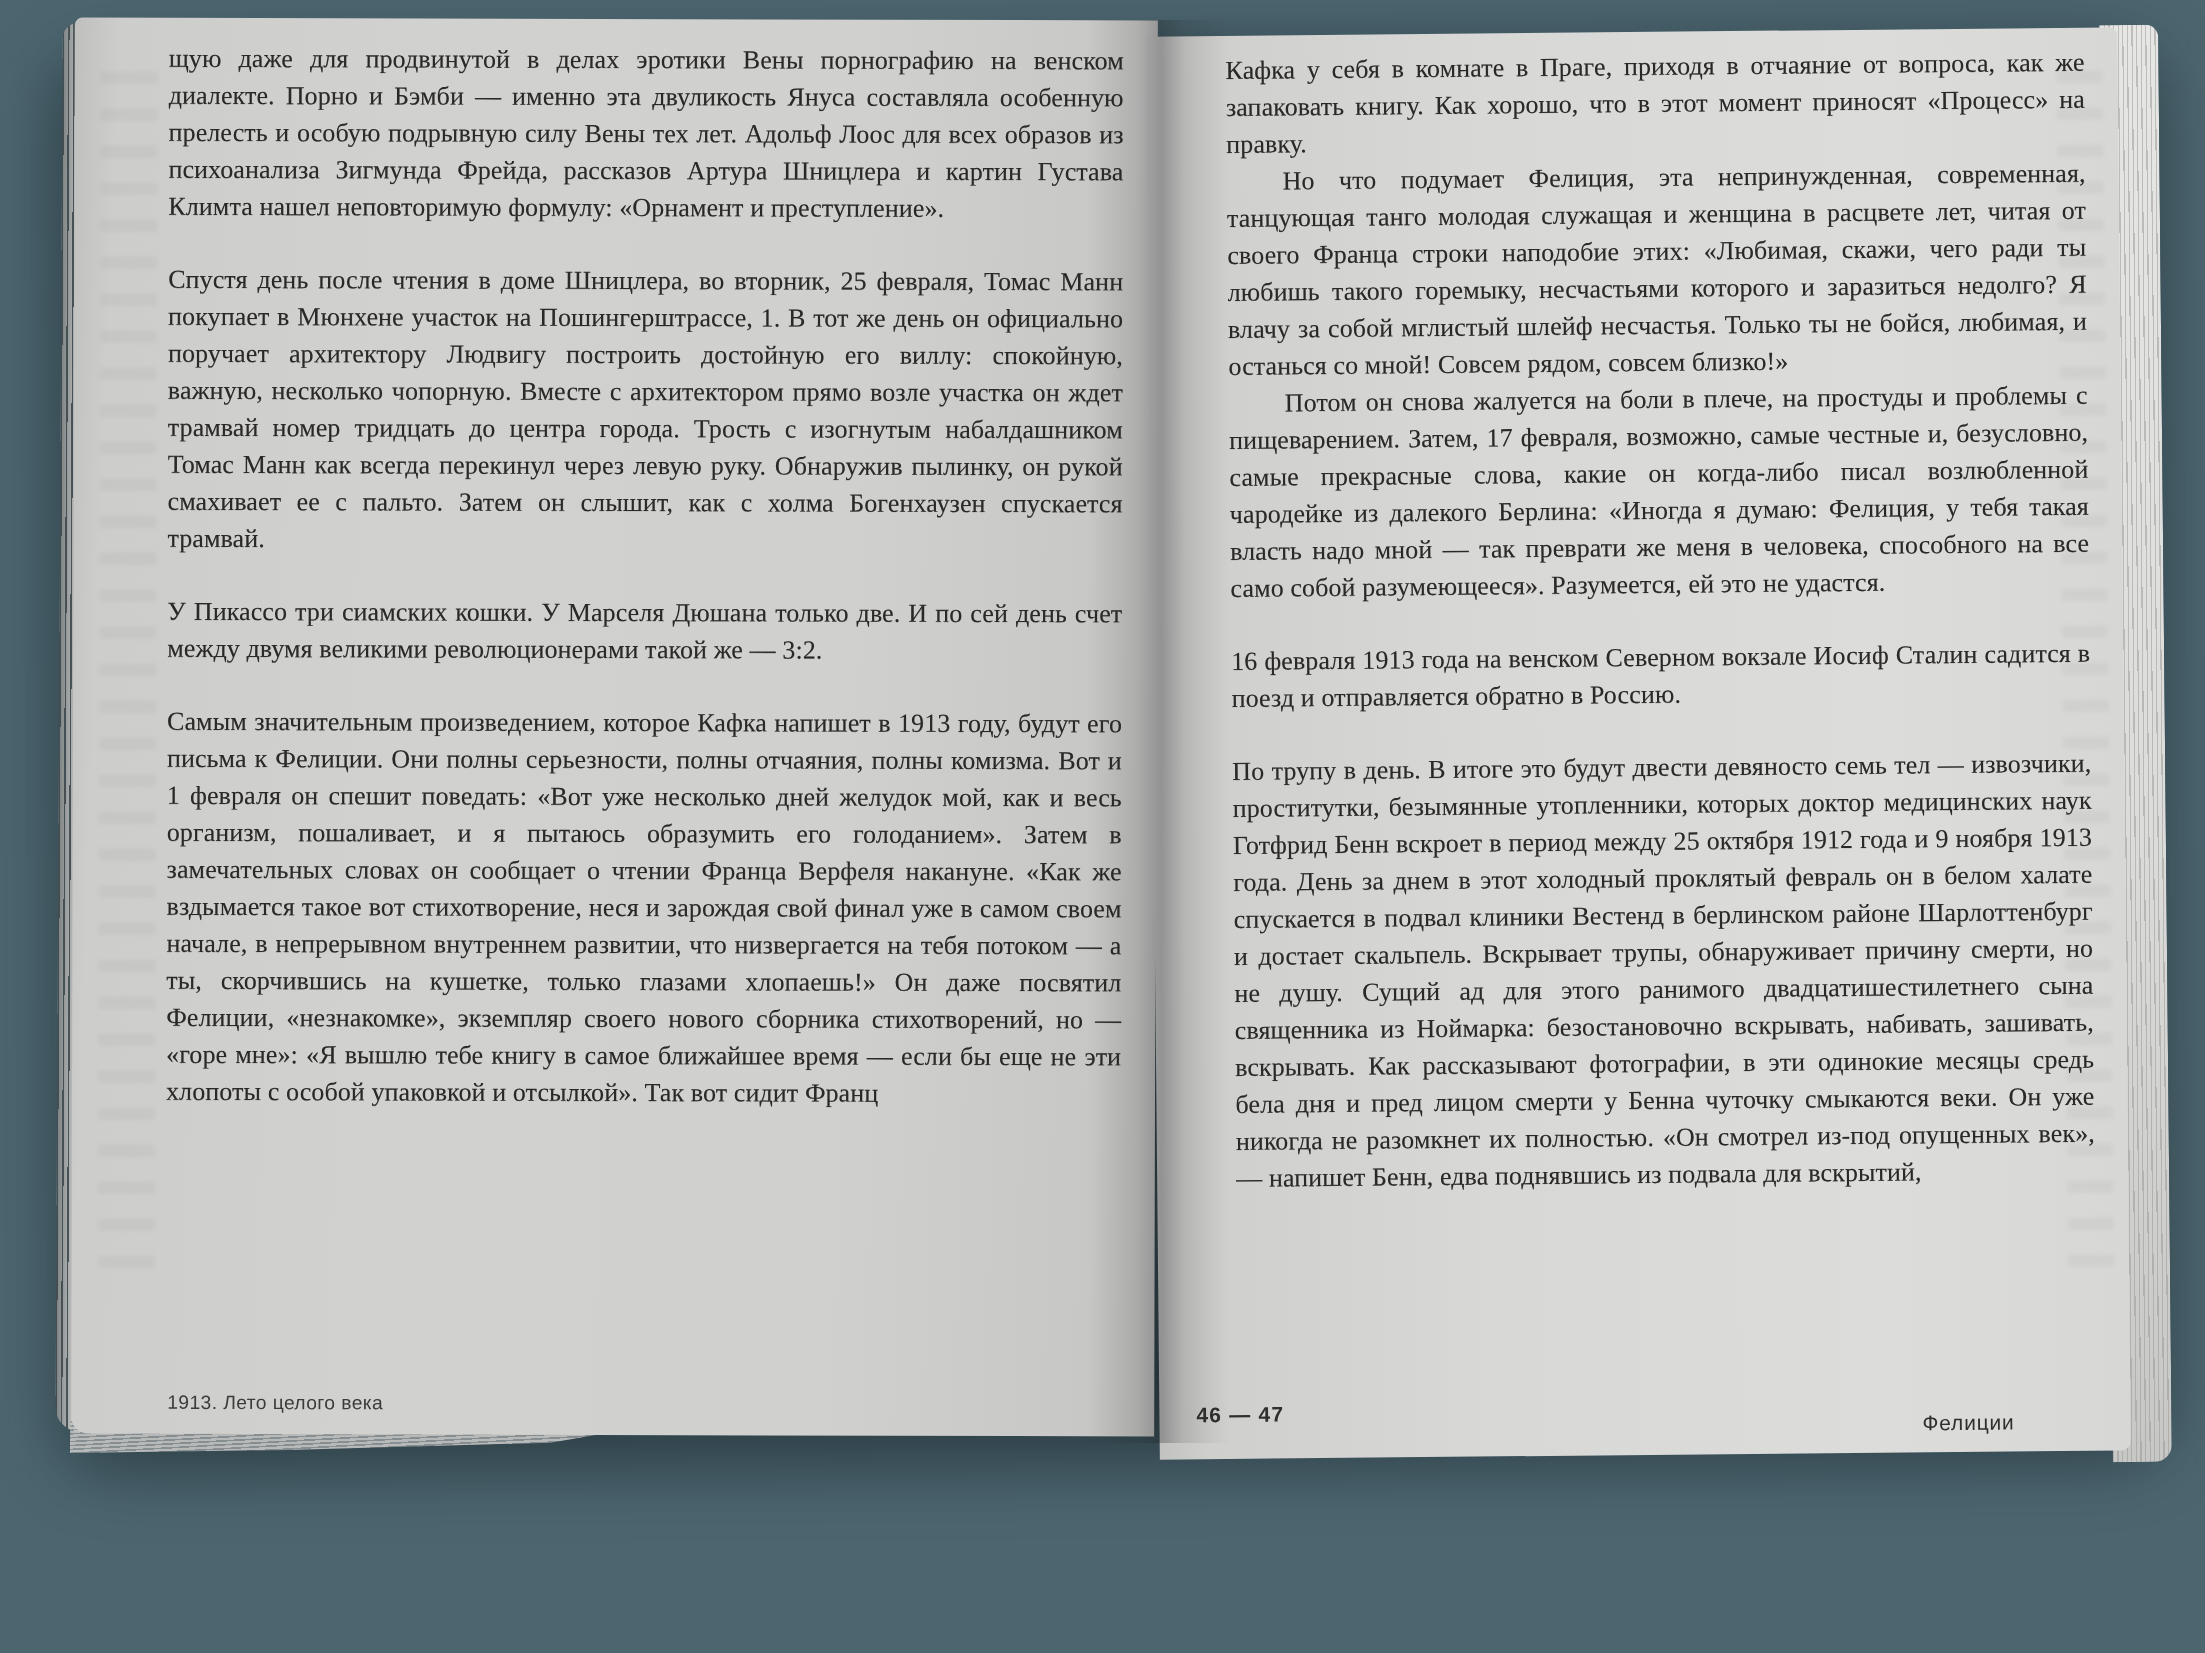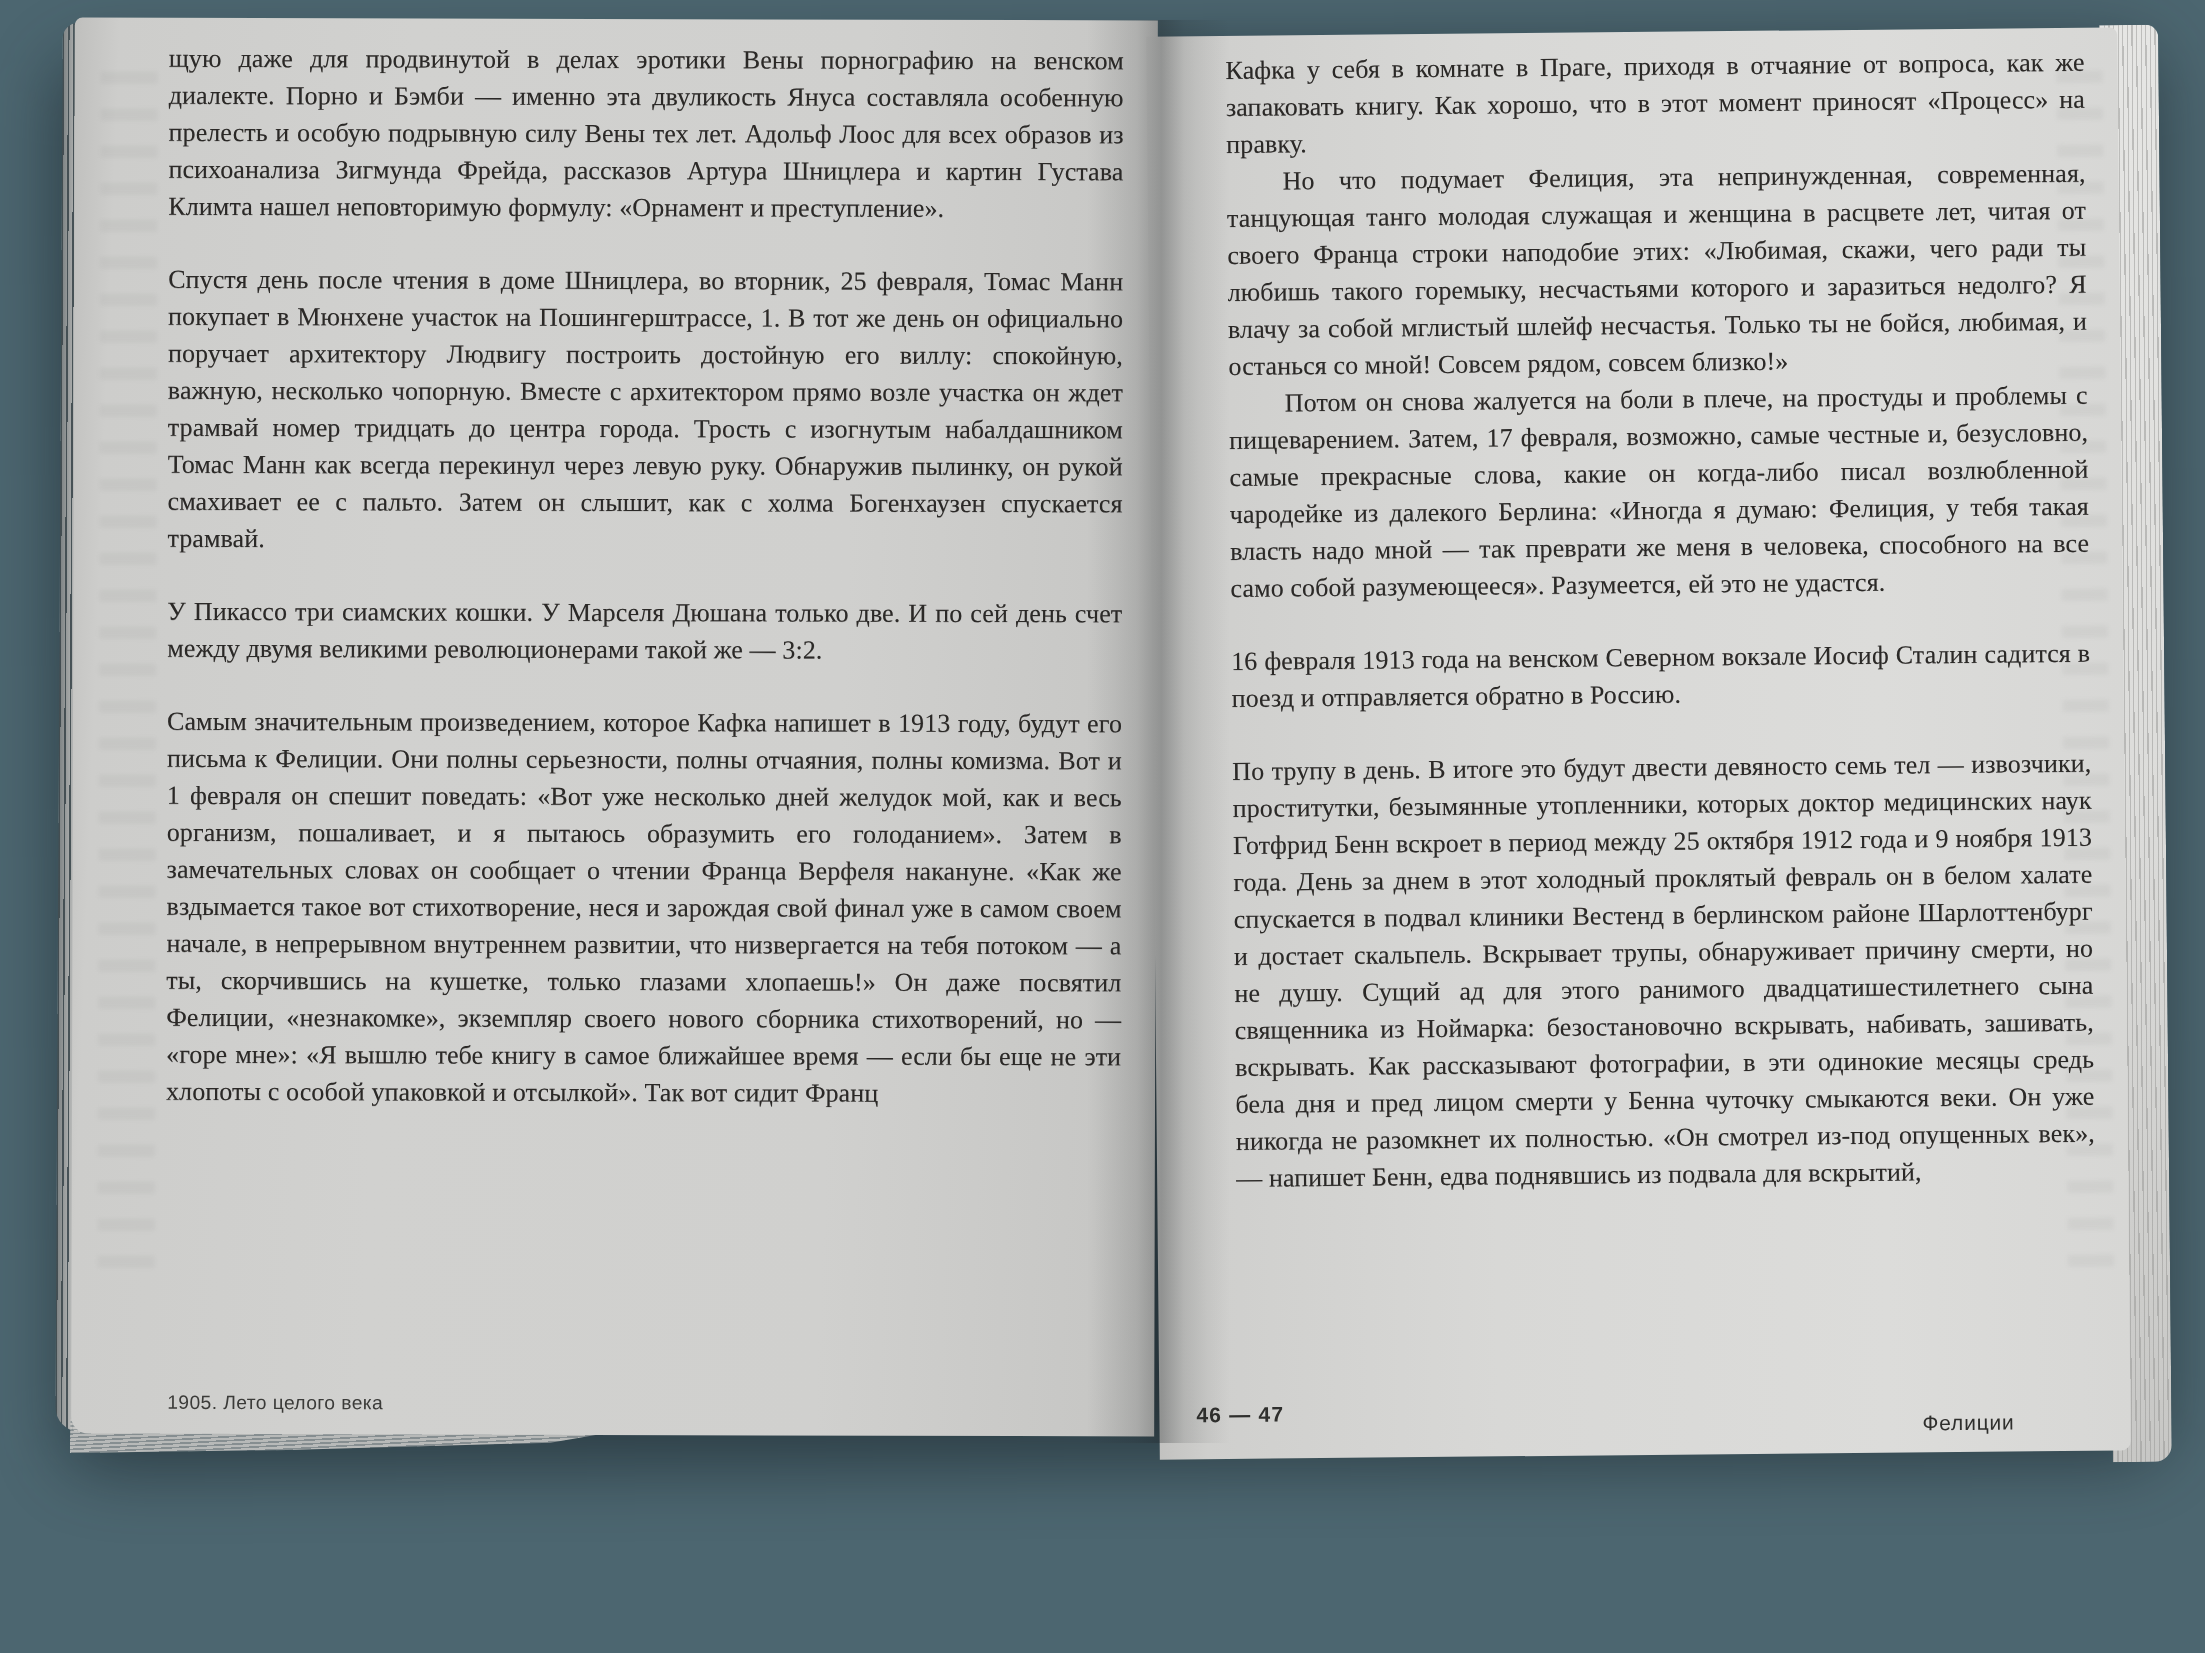--- a/index.html
+++ b/index.html
@@ -142,21 +142,21 @@
   <div class="right-stack"></div>
 
   <div class="page left-page">
     <div class="ghost ghost-left"></div>
     <div class="text-col left-col">
       <p class="para">щую даже для продвинутой в делах эротики Вены порнографию на венском диалекте. Порно и Бэмби — именно эта двуликость Януса составляла особенную прелесть и особую подрывную силу Вены тех лет. Адольф Лоос для всех образов из психоанализа Зигмунда Фрейда, рассказов Артура Шницлера и картин Густава Климта нашел неповторимую формулу: «Орнамент и преступление».</p>
       <p class="para">Спустя день после чтения в доме Шницлера, во вторник, 25 февраля, Томас Манн покупает в Мюнхене участок на Пошингерштрассе, 1. В тот же день он официально поручает архитектору Людвигу построить достойную его виллу: спокойную, важную, несколько чопорную. Вместе с архитектором прямо возле участка он ждет трамвай номер тридцать до центра города. Трость с изогнутым набалдашником Томас Манн как всегда перекинул через левую руку. Обнаружив пылинку, он рукой смахивает ее с пальто. Затем он слышит, как с холма Богенхаузен спускается трамвай.</p>
       <p class="para">У Пикассо три сиамских кошки. У Марселя Дюшана только две. И по сей день счет между двумя великими революционерами такой же — 3:2.</p>
       <p class="para">Самым значительным произведением, которое Кафка напишет в 1913 году, будут его письма к Фелиции. Они полны серьезности, полны отчаяния, полны комизма. Вот и 1 февраля он спешит поведать: «Вот уже несколько дней желудок мой, как и весь организм, пошаливает, и я пытаюсь образумить его голоданием». Затем в замечательных словах он сообщает о чтении Франца Верфеля накануне. «Как же вздымается такое вот стихотворение, неся и зарождая свой финал уже в самом своем начале, в непрерывном внутреннем развитии, что низвергается на тебя потоком — а ты, скорчившись на кушетке, только глазами хлопаешь!» Он даже посвятил Фелиции, «незнакомке», экземпляр своего нового сборника стихотворений, но — «горе мне»: «Я вышлю тебе книгу в самое ближайшее время — если бы еще не эти хлопоты с особой упаковкой и отсылкой». Так вот сидит Франц</p>
     </div>
-    <div class="footer-left">1905. Лето целого века</div>
+    <div class="footer-left">1913. Лето целого века</div>
   </div>
 
   <div class="page right-page">
     <div class="ghost ghost-right"></div>
     <div class="text-col right-col">
       <p class="para">Кафка у себя в комнате в Праге, приходя в отчаяние от вопроса, как же запаковать книгу. Как хорошо, что в этот момент приносят «Процесс» на правку.</p>
       <p class="para indent">Но что подумает Фелиция, эта непринужденная, современная, танцующая танго молодая служащая и женщина в расцвете лет, читая от своего Франца строки наподобие этих: «Любимая, скажи, чего ради ты любишь такого горемыку, несчастьями которого и заразиться недолго? Я влачу за собой мглистый шлейф несчастья. Только ты не бойся, любимая, и останься со мной! Совсем рядом, совсем близко!»</p>
       <p class="para indent">Потом он снова жалуется на боли в плече, на простуды и проблемы с пищеварением. Затем, 17 февраля, возможно, самые честные и, безусловно, самые прекрасные слова, какие он когда-либо писал возлюбленной чародейке из далекого Берлина: «Иногда я думаю: Фелиция, у тебя такая власть надо мной — так преврати же меня в человека, способного на все само собой разумеющееся». Разумеется, ей это не удастся.</p>
       <p class="para gap">16 февраля 1913 года на венском Северном вокзале Иосиф Сталин садится в поезд и отправляется обратно в Россию.</p>
       <p class="para gap">По трупу в день. В итоге это будут двести девяносто семь тел — извозчики, проститутки, безымянные утопленники, которых доктор медицинских наук Готфрид Бенн вскроет в период между 25 октября 1912 года и 9 ноября 1913 года. День за днем в этот холодный проклятый февраль он в белом халате спускается в подвал клиники Вестенд в берлинском районе Шарлоттенбург и достает скальпель. Вскрывает трупы, обнаруживает причину смерти, но не душу. Сущий ад для этого ранимого двадцатишестилетнего сына священника из Ноймарка: безостановочно вскрывать, набивать, зашивать, вскрывать. Как рассказывают фотографии, в эти одинокие месяцы средь бела дня и пред лицом смерти у Бенна чуточку смыкаются веки. Он уже никогда не разомкнет их полностью. «Он смотрел из-под опущенных век», — напишет Бенн, едва поднявшись из подвала для вскрытий,</p>

